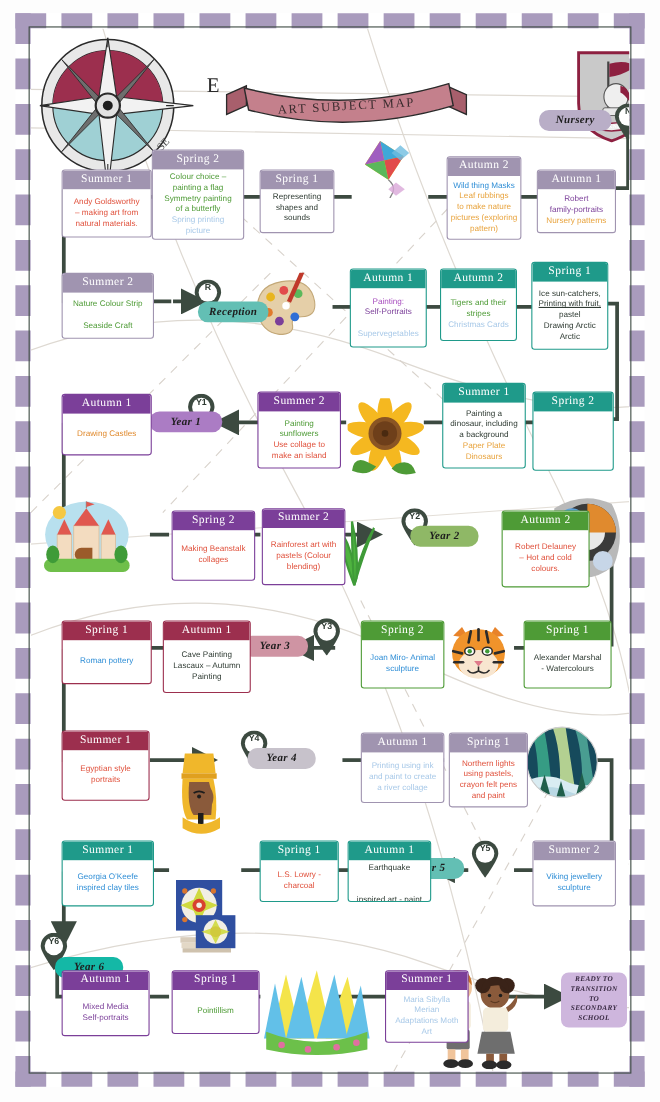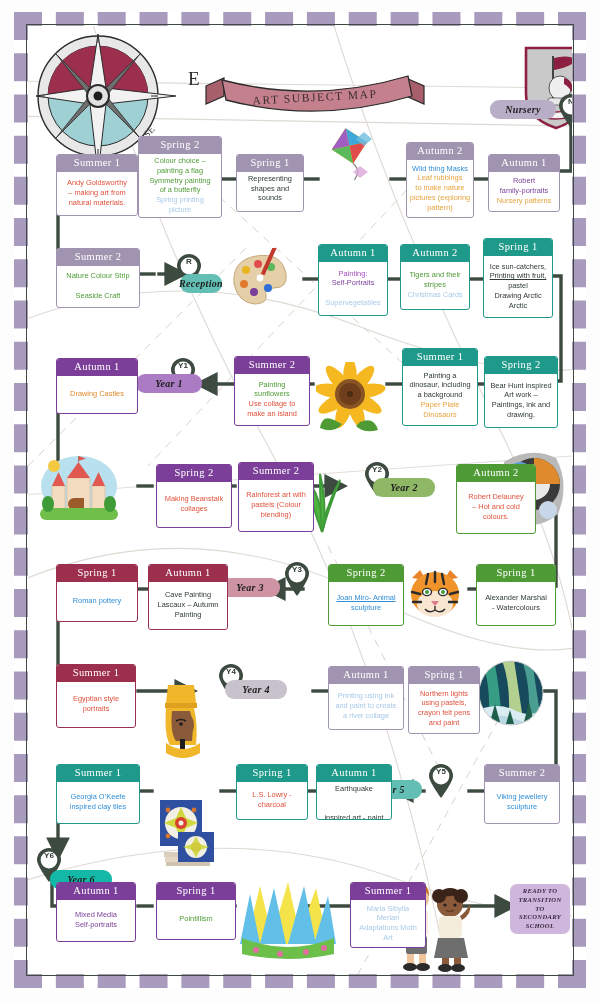--- a/index.html
+++ b/index.html
@@ -601,21 +601,21 @@
             <span style="color: rgb(232, 163, 61);">Nursery patterns</span>
           </div>
         </div>
         <div class="pin" style="left: 148px; top: 228px;">
           <svg width="26" height="34" viewBox="0 0 26 34">
             <path d="M13 34 C13 34 25 18 25 12 A12 12 0 0 0 1 12 C1 18 13 34 13 34 Z" fill="#3c4a40"></path>
             <circle cx="13" cy="12" r="8.4" fill="#ffffff"></circle>
           </svg>
           <div class="pin-label">R</div>
         </div>
-        <div class="yearpill" style="left: 152px; top: 248px; width: 42px; background: rgb(99, 191, 180);">Reception</div>
+        <div class="yearpill" style="left: 152px; top: 248px; width: 64px; background: rgb(99, 191, 180);">Reception</div>
         <div class="card" style="left: 28px; top: 222px; width: 84px; height: 60px; border-color: rgb(160, 148, 176);">
           <div class="hdr" style="background: rgb(160, 148, 176);">Summer 2</div>
           <div class="body">
             <span style="color: rgb(78, 155, 54);">Nature Colour Strip</span>
             <span style="color: rgb(78, 155, 54);">&nbsp;</span>
             <span style="color: rgb(78, 155, 54);">Seaside Craft</span>
           </div>
         </div>
         <div class="card" style="left: 290px; top: 218px; width: 70px; height: 72px; border-color: rgb(31, 154, 138);">
           <div class="hdr" style="background: rgb(31, 154, 138);">Autumn 1</div>
@@ -672,26 +672,20 @@
           <div class="body">
             <span style="color: rgb(47, 59, 51);">Painting a</span>
             <span style="color: rgb(47, 59, 51);">dinosaur, including</span>
             <span style="color: rgb(47, 59, 51);">a background</span>
             <span style="color: rgb(232, 163, 61);">Paper Plate</span>
             <span style="color: rgb(232, 163, 61);">Dinosaurs</span>
           </div>
         </div>
         <div class="card" style="left: 456px; top: 330px; width: 74px; height: 72px; border-color: rgb(31, 154, 138);">
           <div class="hdr" style="background: rgb(31, 154, 138);">Spring 2</div>
-          <div class="body">
-            <span style="color: rgb(47, 59, 51);">Bear Hunt inspired</span>
-            <span style="color: rgb(47, 59, 51);">Art work –</span>
-            <span style="color: rgb(47, 59, 51);">Paintings, ink and</span>
-            <span style="color: rgb(47, 59, 51);">drawing.</span>
-          </div>
         </div>
         <div class="pin" style="left: 336px; top: 436px;">
           <svg width="26" height="34" viewBox="0 0 26 34">
             <path d="M13 34 C13 34 25 18 25 12 A12 12 0 0 0 1 12 C1 18 13 34 13 34 Z" fill="#3c4a40"></path>
             <circle cx="13" cy="12" r="8.4" fill="#ffffff"></circle>
           </svg>
           <div class="pin-label">Y2</div>
         </div>
         <div class="yearpill" style="left: 345px; top: 452px; width: 62px; background: rgb(143, 184, 102);">Year 2</div>
         <div class="card" style="left: 128px; top: 438px; width: 76px; height: 64px; border-color: rgb(123, 63, 153);">
@@ -735,21 +729,21 @@
           <div class="hdr" style="background: rgb(156, 47, 78);">Autumn 1</div>
           <div class="body">
             <span style="color: rgb(47, 59, 51);">Cave Painting</span>
             <span style="color: rgb(47, 59, 51);">Lascaux – Autumn</span>
             <span style="color: rgb(47, 59, 51);">Painting</span>
           </div>
         </div>
         <div class="card" style="left: 300px; top: 538px; width: 76px; height: 62px; border-color: rgb(78, 155, 54);">
           <div class="hdr" style="background: rgb(78, 155, 54);">Spring 2</div>
           <div class="body">
-            <span style="color: rgb(47, 142, 214); text-decoration: underline;">Joan Miro- Animal</span>
+            <span style="color: rgb(47, 142, 214);">Joan Miro- Animal</span>
             <span style="color: rgb(47, 142, 214);">sculpture</span>
           </div>
         </div>
         <div class="card" style="left: 448px; top: 538px; width: 80px; height: 62px; border-color: rgb(78, 155, 54);">
           <div class="hdr" style="background: rgb(78, 155, 54);">Spring 1</div>
           <div class="body">
             <span style="color: rgb(47, 59, 51);">Alexander Marshal</span>
             <span style="color: rgb(47, 59, 51);">- Watercolours</span>
           </div>
         </div>

